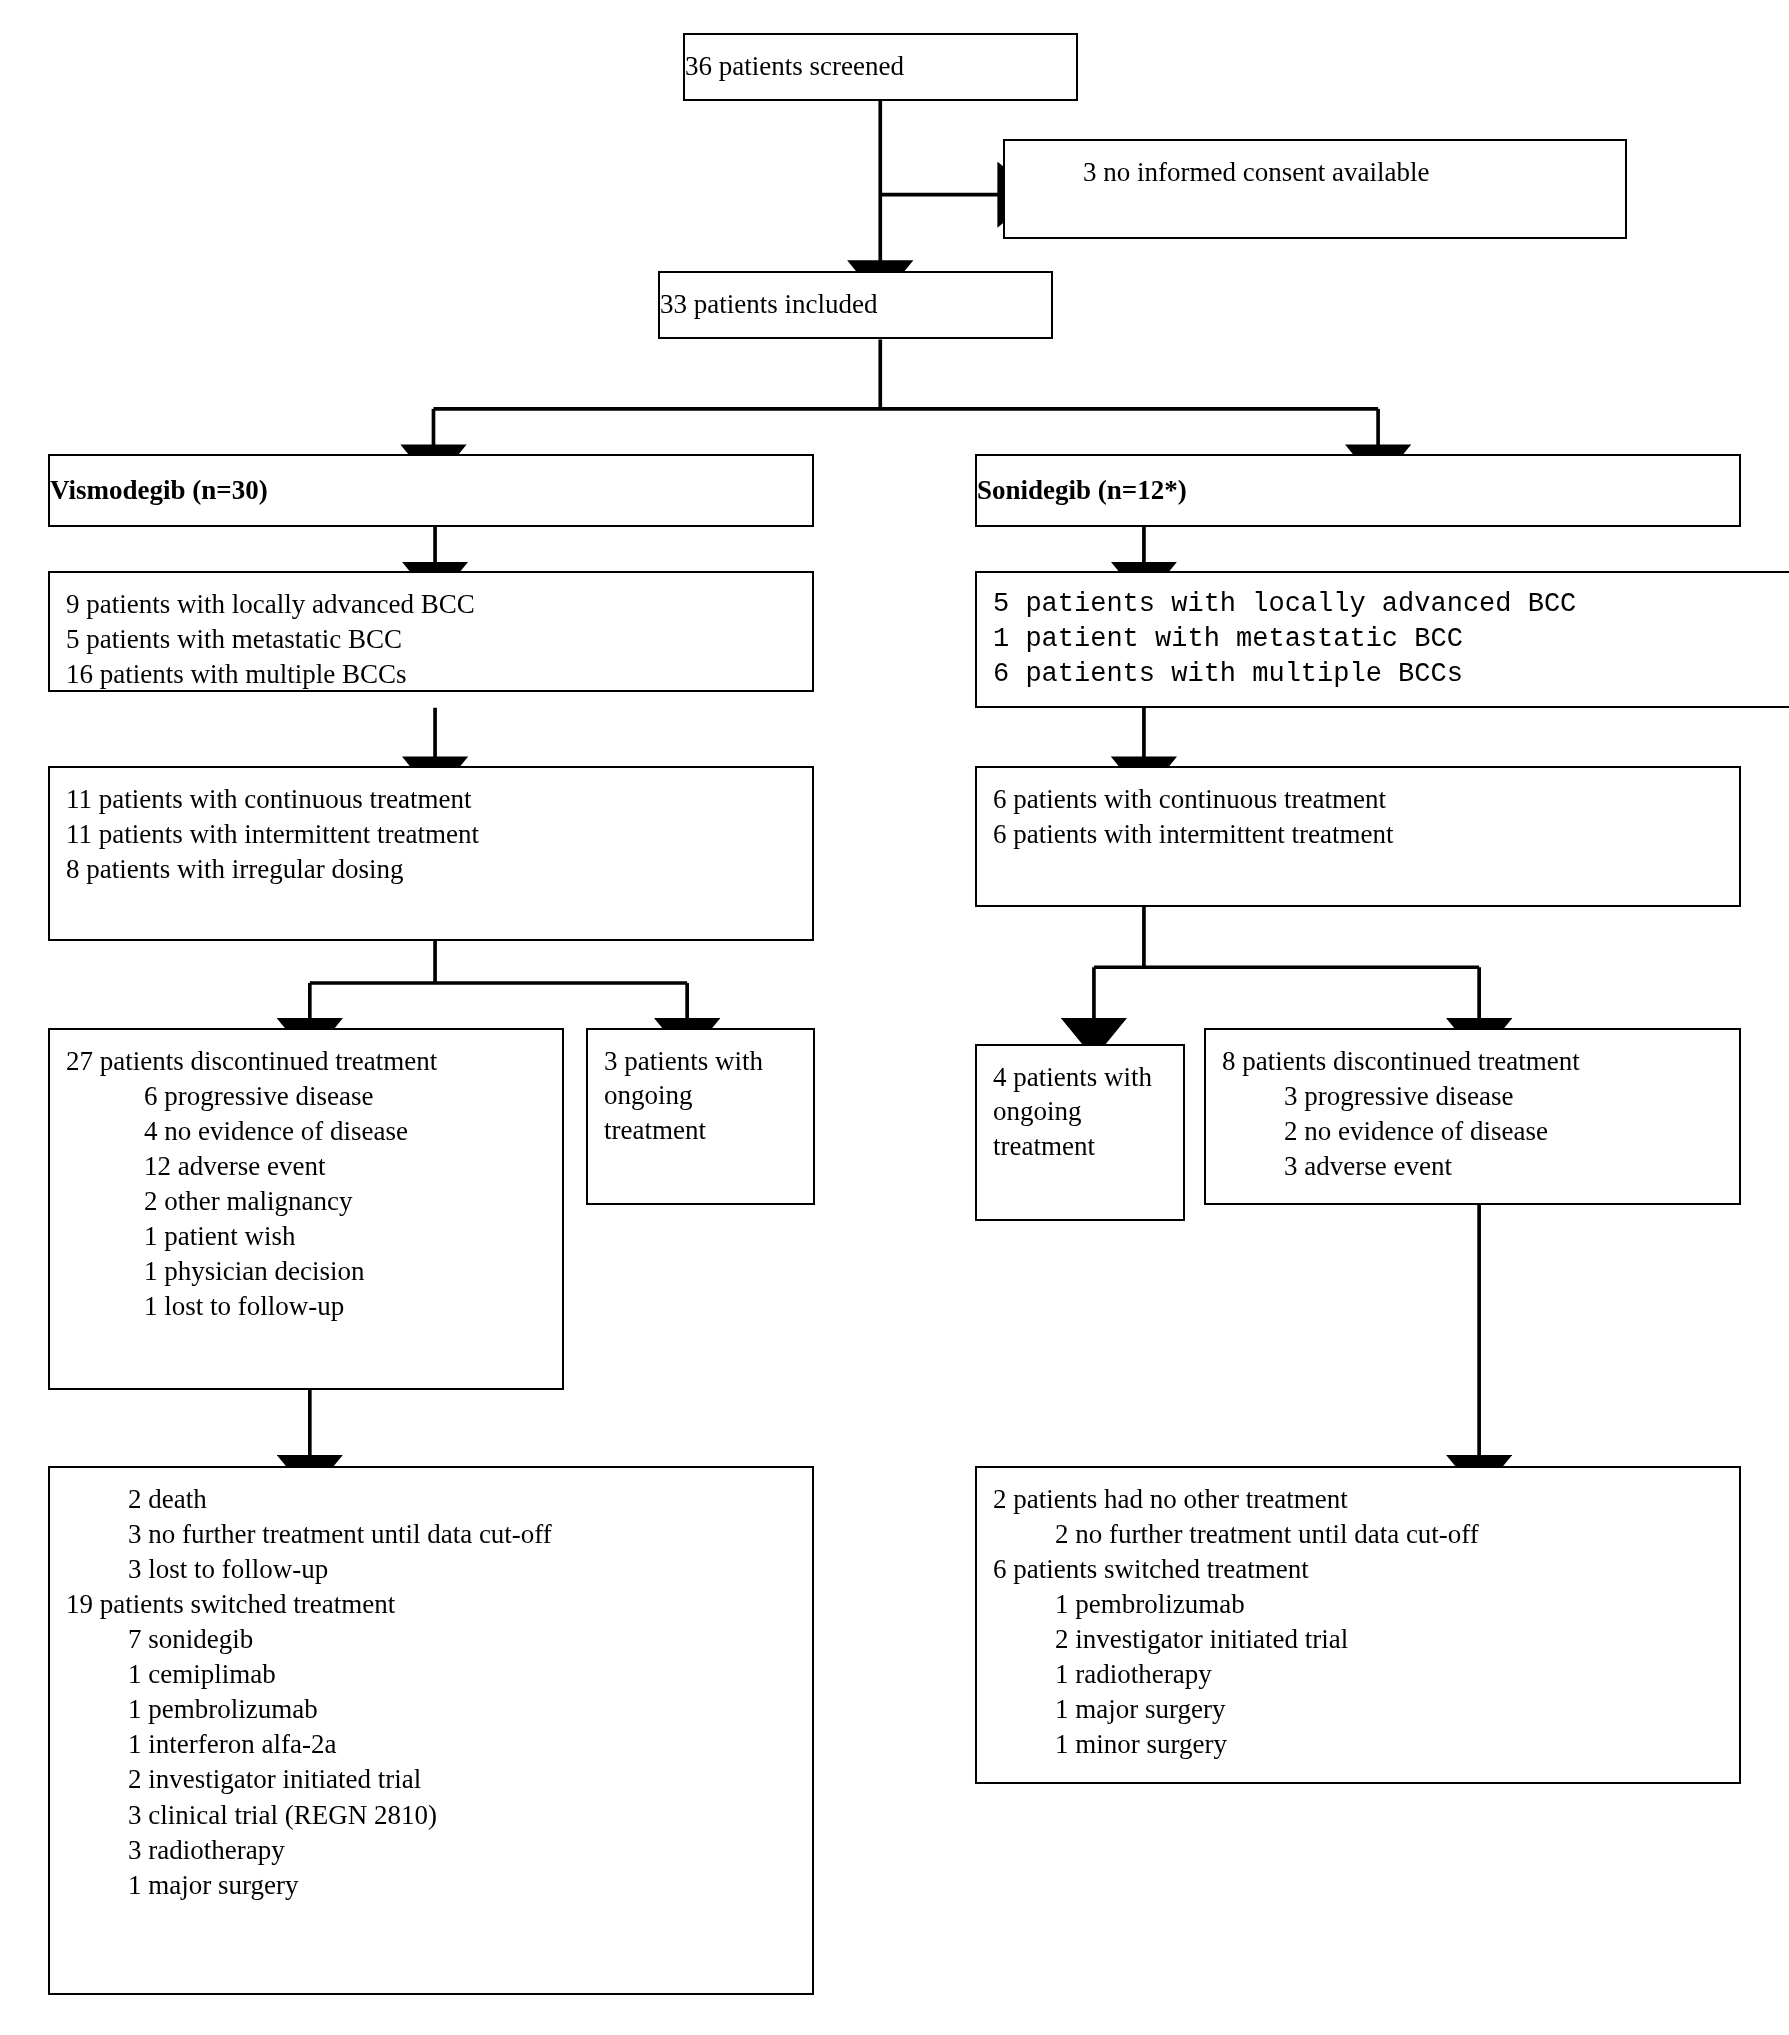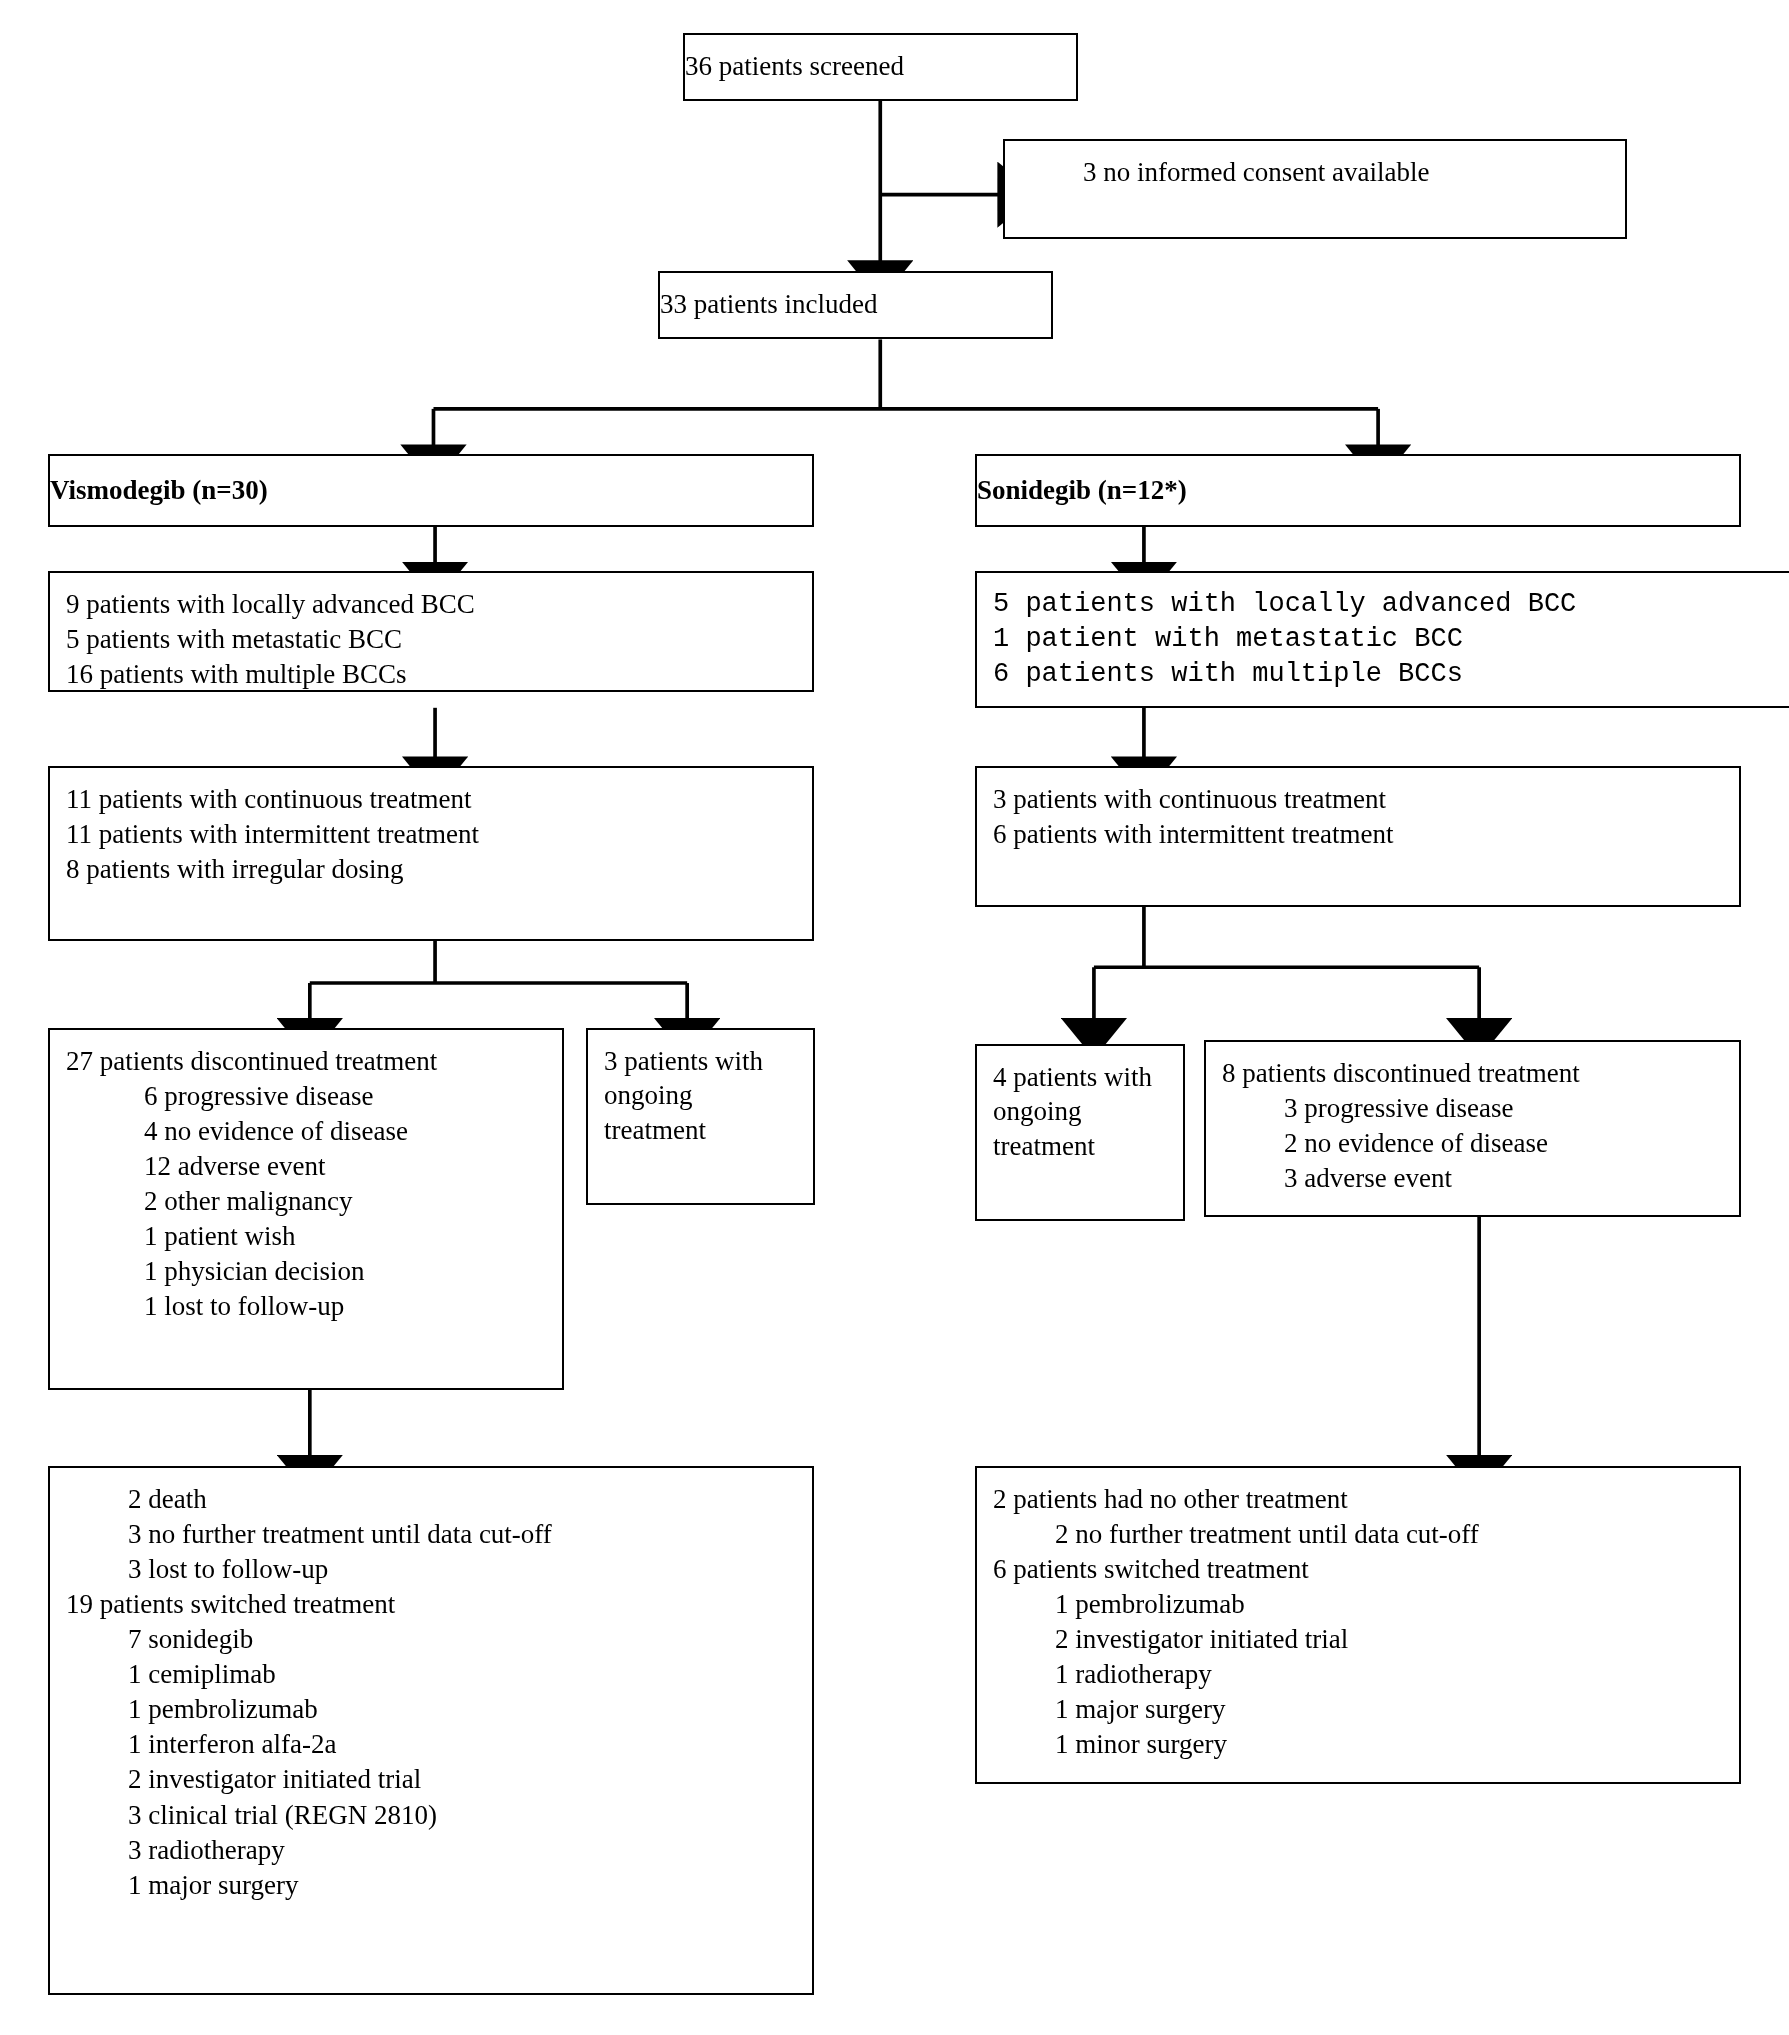--- a/index.html
+++ b/index.html
@@ -98,21 +98,21 @@
     <span class="ind1 txt">6 patients with multiple BCCs</span>
   </div>
 
   <div class="box vtop pad" style="left:48px;top:766px;width:766px;height:175px;">
     <span class="ind1 txt">11 patients with continuous treatment</span>
     <span class="ind1 txt">11 patients with intermittent treatment</span>
     <span class="ind1 txt">8 patients with irregular dosing</span>
   </div>
 
   <div class="box vtop pad" style="left:975px;top:766px;width:766px;height:141px;">
-    <span class="ind1 txt">3 patients with continuous treatment</span>
+    <span class="ind1 txt">6 patients with continuous treatment</span>
     <span class="ind1 txt">6 patients with intermittent treatment</span>
   </div>
 
   <div class="box vtop pad" style="left:48px;top:1028px;width:516px;height:362px;">
     <span class="ind1 txt">27 patients discontinued treatment</span>
     <span class="ind3 txt">6 progressive disease</span>
     <span class="ind3 txt">4 no evidence of disease</span>
     <span class="ind3 txt">12 adverse event</span>
     <span class="ind3 txt">2 other malignancy</span>
     <span class="ind3 txt">1 patient wish</span>
@@ -121,21 +121,21 @@
   </div>
 
   <div class="box vtop pad narrow" style="left:586px;top:1028px;width:229px;height:177px;">
     <span class="ind1 txt">3 patients with ongoing treatment</span>
   </div>
 
   <div class="box vtop pad narrow" style="left:975px;top:1044px;width:210px;height:177px;">
     <span class="ind1 txt">4 patients with ongoing treatment</span>
   </div>
 
-  <div class="box vtop pad" style="left:1204px;top:1028px;width:537px;height:177px;margin-top:12px;">
+  <div class="box vtop pad" style="left:1204px;top:1028px;width:537px;height:177px;">
     <span class="ind1 txt">8 patients discontinued treatment</span>
     <span class="ind2 txt">3 progressive disease</span>
     <span class="ind2 txt">2 no evidence of disease</span>
     <span class="ind2 txt">3 adverse event</span>
   </div>
 
   <div class="box vtop pad" style="left:48px;top:1466px;width:766px;height:529px;">
     <span class="ind2 txt">2 death</span>
     <span class="ind2 txt">3 no further treatment until data cut-off</span>
     <span class="ind2 txt">3 lost to follow-up</span>

